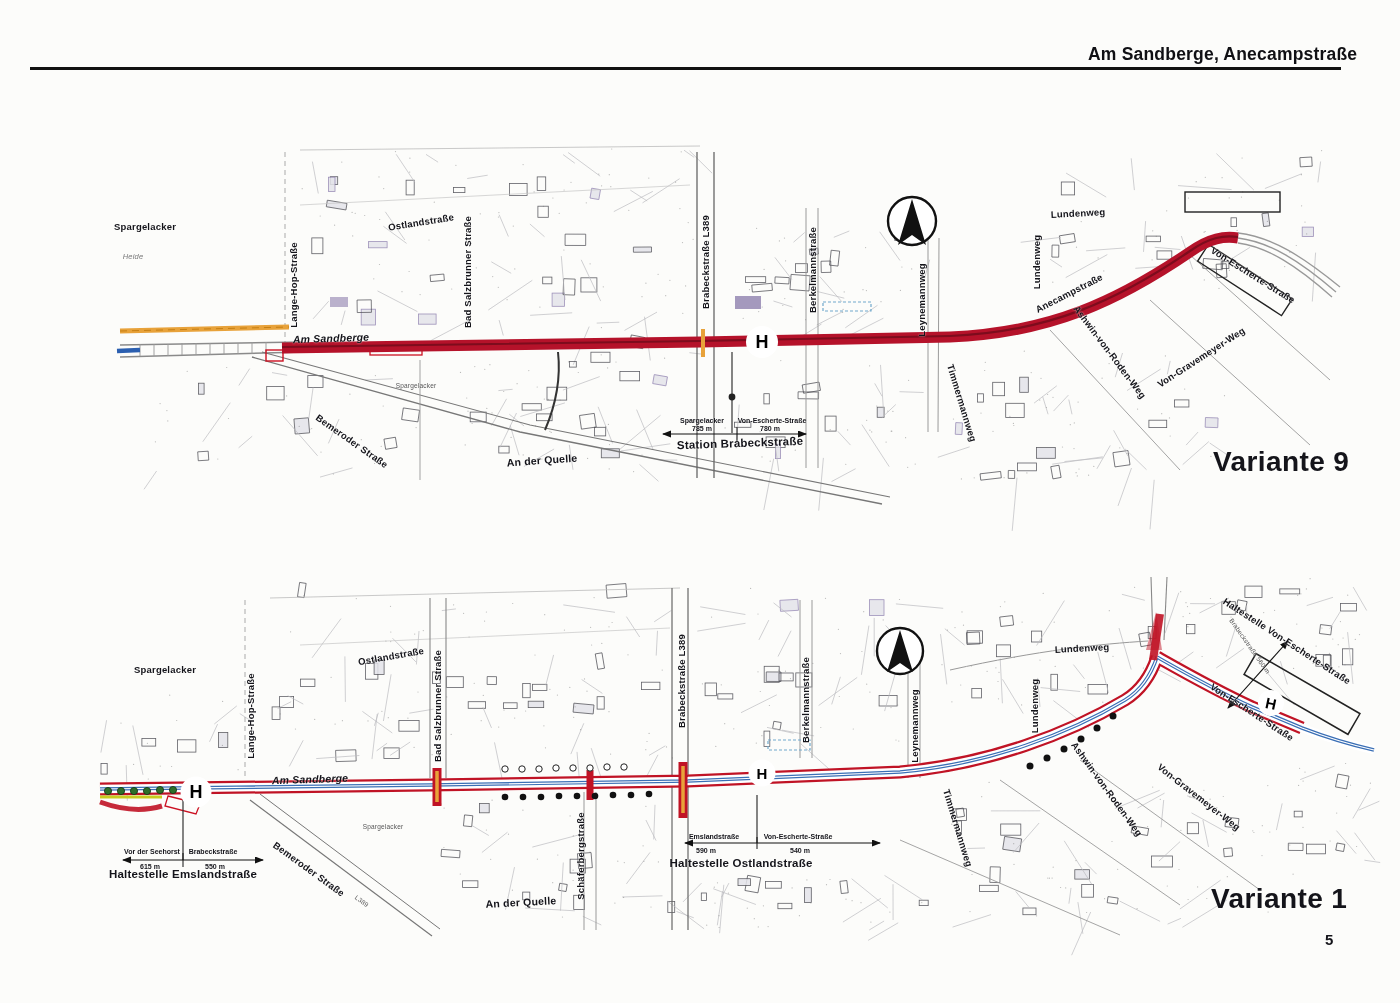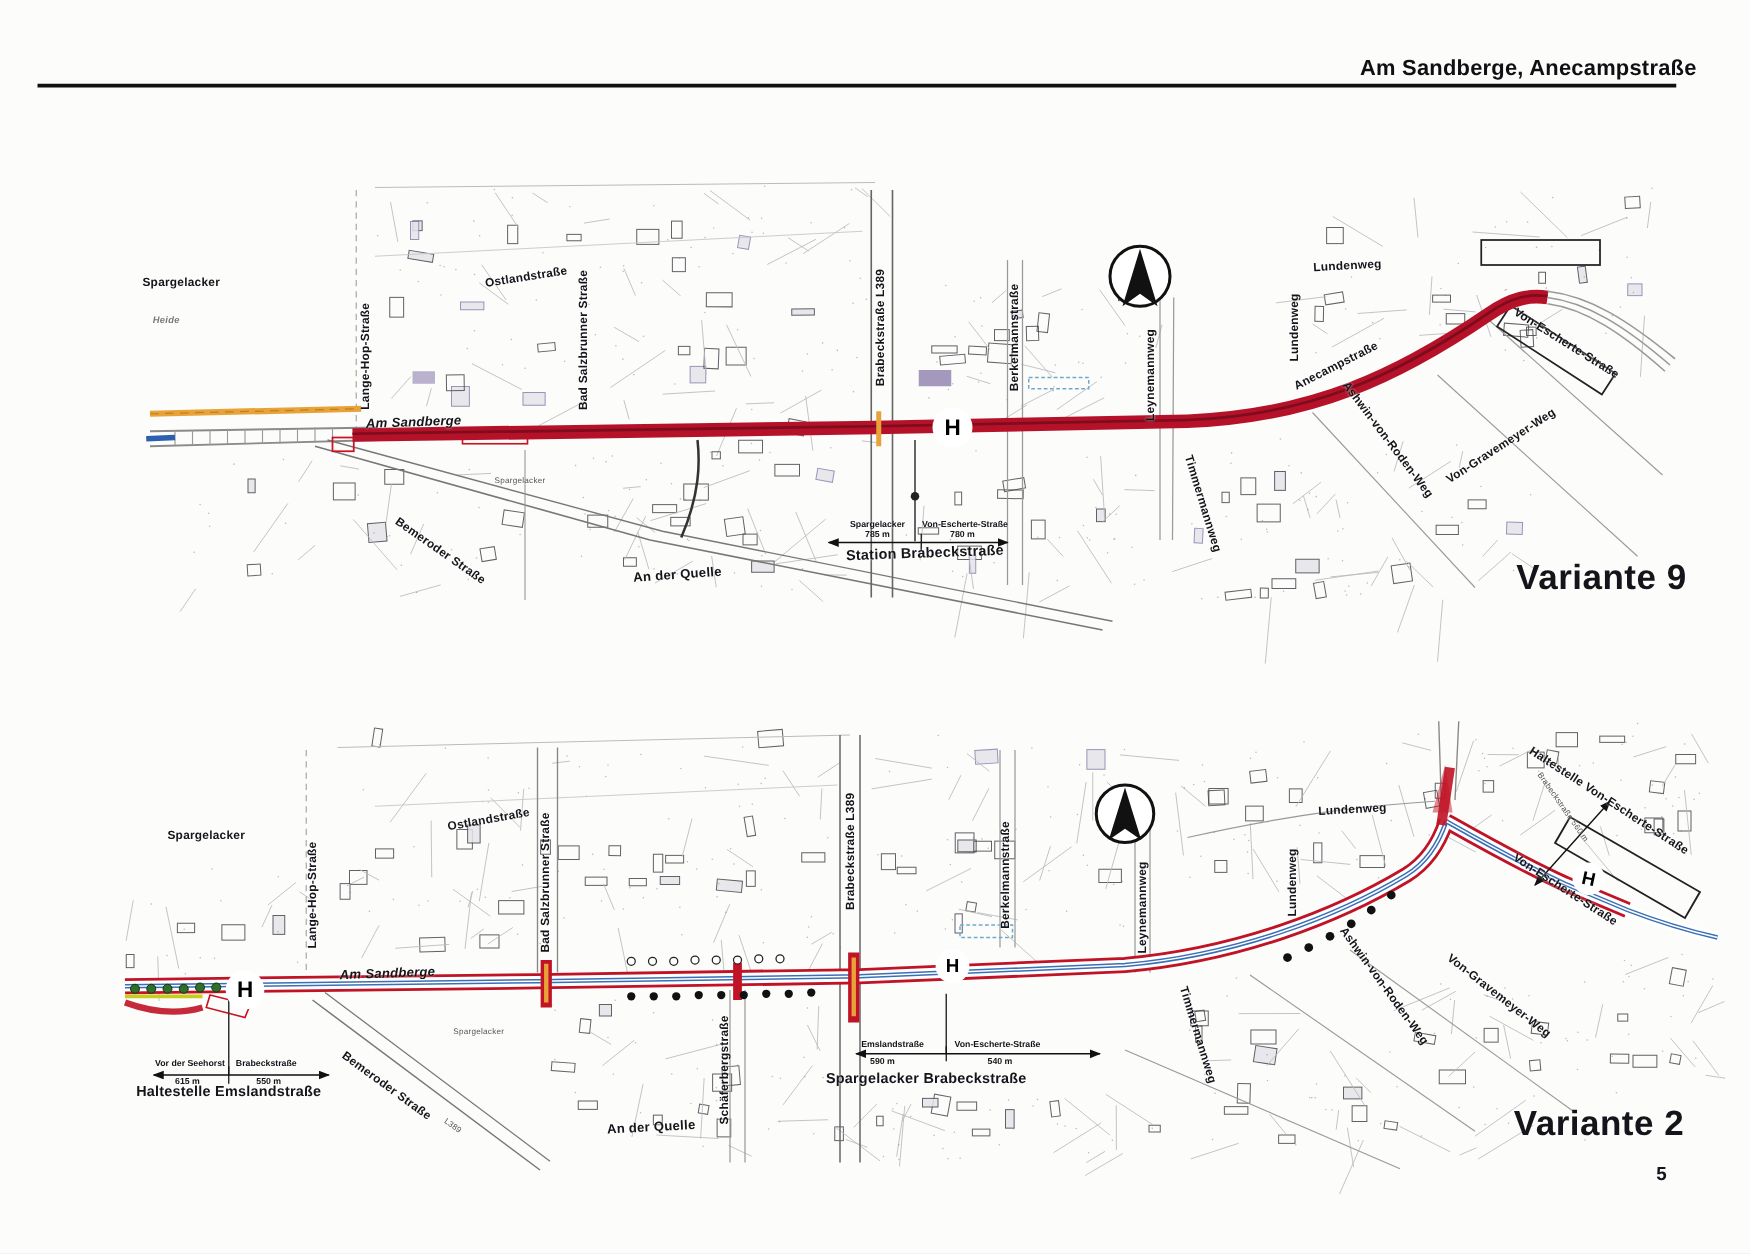--- a/index.html
+++ b/index.html
@@ -16,21 +16,21 @@
   .hdr-rule{position:absolute;left:30px;top:67px;width:1311px;height:2.5px;background:#111;}
   .lbl{
     position:absolute;transform:translate(-50%,-50%);
     font-weight:bold;font-size:9.5px;white-space:nowrap;letter-spacing:.2px;color:#14141a;
     text-shadow:0 0 2px #ffffffcc;
   }
   .lbl.sm{font-size:7px;letter-spacing:0;}
   .lbl.tiny{font-size:6.5px;font-weight:normal;color:#555;}
   .lbl.it{font-style:italic;}
   .lbl.halt{font-size:11.5px;}
-  .lbl.faint{color:#777;font-weight:bold;font-size:7.5px;}
+  .lbl.faint{color:#777;font-weight:normal;font-size:7.5px;}
   .lbl.big{font-size:28px;letter-spacing:.4px;transform:none;text-shadow:none;}
   .lbl.pagenum{font-size:15px;transform:none;text-shadow:none;}
   .stop{
     position:absolute;transform:translate(-50%,-50%);
     background:#fff;border-radius:50%;display:flex;align-items:center;justify-content:center;
     font-weight:bold;color:#000;box-shadow:0 0 0 1px #ffffff;
   }
 </style>
 </head>
 <body>
@@ -1240,21 +1240,21 @@
   <div class="lbl sm" style="left:152px;top:851px">Vor der Seehorst</div>
   <div class="lbl sm" style="left:150px;top:866px">615 m</div>
   <div class="lbl sm" style="left:213px;top:851px">Brabeckstraße</div>
   <div class="lbl sm" style="left:215px;top:866px">550 m</div>
   <div class="lbl halt" style="left:183px;top:874px">Haltestelle Emslandstraße</div>
 
   <div class="lbl sm" style="left:714px;top:836px">Emslandstraße</div>
   <div class="lbl sm" style="left:706px;top:850px">590 m</div>
   <div class="lbl sm" style="left:798px;top:836px">Von-Escherte-Straße</div>
   <div class="lbl sm" style="left:800px;top:850px">540 m</div>
-  <div class="lbl halt" style="left:741px;top:863px">Spargelacker Brabeckstraße</div>
+  <div class="lbl halt" style="left:741px;top:863px">Haltestelle Ostlandstraße</div>
 
   <div class="stop" style="left:196px;top:792px;width:29px;height:29px;font-size:18px">H</div>
   <div class="stop" style="left:762px;top:773px;width:25px;height:25px;font-size:15px">H</div>
   <div class="stop" style="left:1271px;top:703px;width:24px;height:24px;font-size:15px;transform:translate(-50%,-50%) rotate(12deg)">H</div>
-  <div class="lbl big" style="left:1211px;top:883px">Variante 2</div>
+  <div class="lbl big" style="left:1211px;top:883px">Variante 1</div>
 
   <div class="lbl pagenum" style="left:1325px;top:931px">5</div>
 </div>
 
 </body></html>

